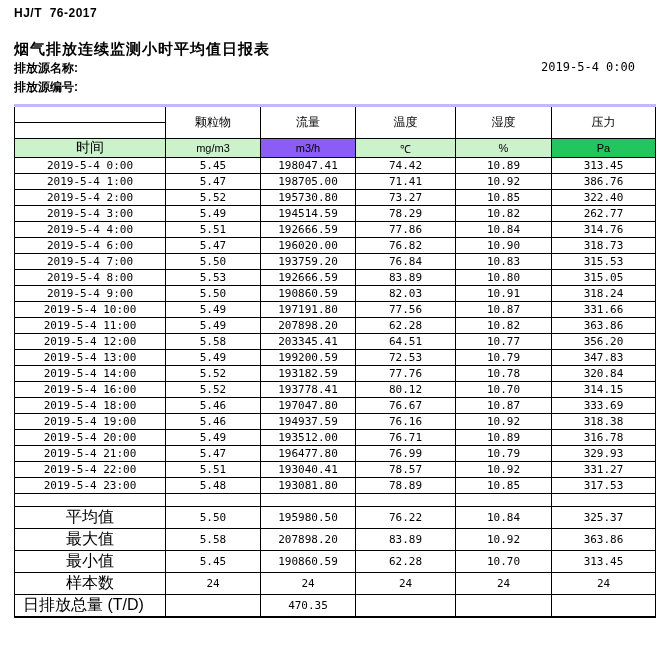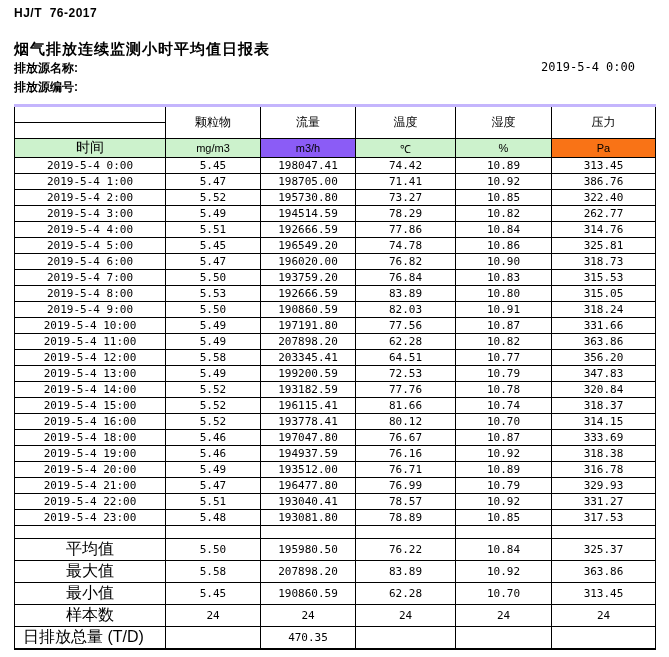--- a/index.html
+++ b/index.html
@@ -61,21 +61,21 @@
         <th>温度</th>
         <th>湿度</th>
         <th>压力</th>
       </tr>
       <tr class="unit-row">
         <th class="t" style="background: rgb(204, 242, 204);">时间</th>
         <th style="background: rgb(204, 242, 204); margin-top: 8px;">mg/m3</th>
         <th style="background: #8b5cf6;">m3/h</th>
         <th style="background: rgb(204, 242, 204);">℃</th>
         <th style="background: rgb(204, 242, 204);">%</th>
-        <th style="background: #f97316; margin-top: 24px;">Pa</th>
+        <th style="background: #22c55e; margin-top: 24px;">Pa</th>
       </tr>
     </thead>
     <tbody>
         <tr>
           <td class="time-cell">2019-5-4 0:00</td>
           <td>5.45</td>
           <td>198047.41</td>
           <td>74.42</td>
           <td>10.89</td>
           <td>313.45</td>
@@ -106,28 +106,20 @@
         </tr>
         <tr>
           <td class="time-cell">2019-5-4 4:00</td>
           <td>5.51</td>
           <td>192666.59</td>
           <td>77.86</td>
           <td>10.84</td>
           <td>314.76</td>
         </tr>
         <tr>
-          <td class="time-cell">2019-5-4 5:00</td>
-          <td>5.45</td>
-          <td>196549.20</td>
-          <td>74.78</td>
-          <td>10.86</td>
-          <td>325.81</td>
-        </tr>
-        <tr>
           <td class="time-cell">2019-5-4 6:00</td>
           <td>5.47</td>
           <td>196020.00</td>
           <td>76.82</td>
           <td>10.90</td>
           <td>318.73</td>
         </tr>
         <tr>
           <td class="time-cell">2019-5-4 7:00</td>
           <td>5.50</td>
@@ -186,28 +178,20 @@
         </tr>
         <tr>
           <td class="time-cell">2019-5-4 14:00</td>
           <td>5.52</td>
           <td>193182.59</td>
           <td>77.76</td>
           <td>10.78</td>
           <td>320.84</td>
         </tr>
         <tr>
-          <td class="time-cell">2019-5-4 15:00</td>
-          <td>5.52</td>
-          <td>196115.41</td>
-          <td>81.66</td>
-          <td>10.74</td>
-          <td>318.37</td>
-        </tr>
-        <tr>
           <td class="time-cell">2019-5-4 16:00</td>
           <td>5.52</td>
           <td>193778.41</td>
           <td>80.12</td>
           <td>10.70</td>
           <td>314.15</td>
         </tr>
         <tr>
           <td class="time-cell">2019-5-4 18:00</td>
           <td>5.46</td>

